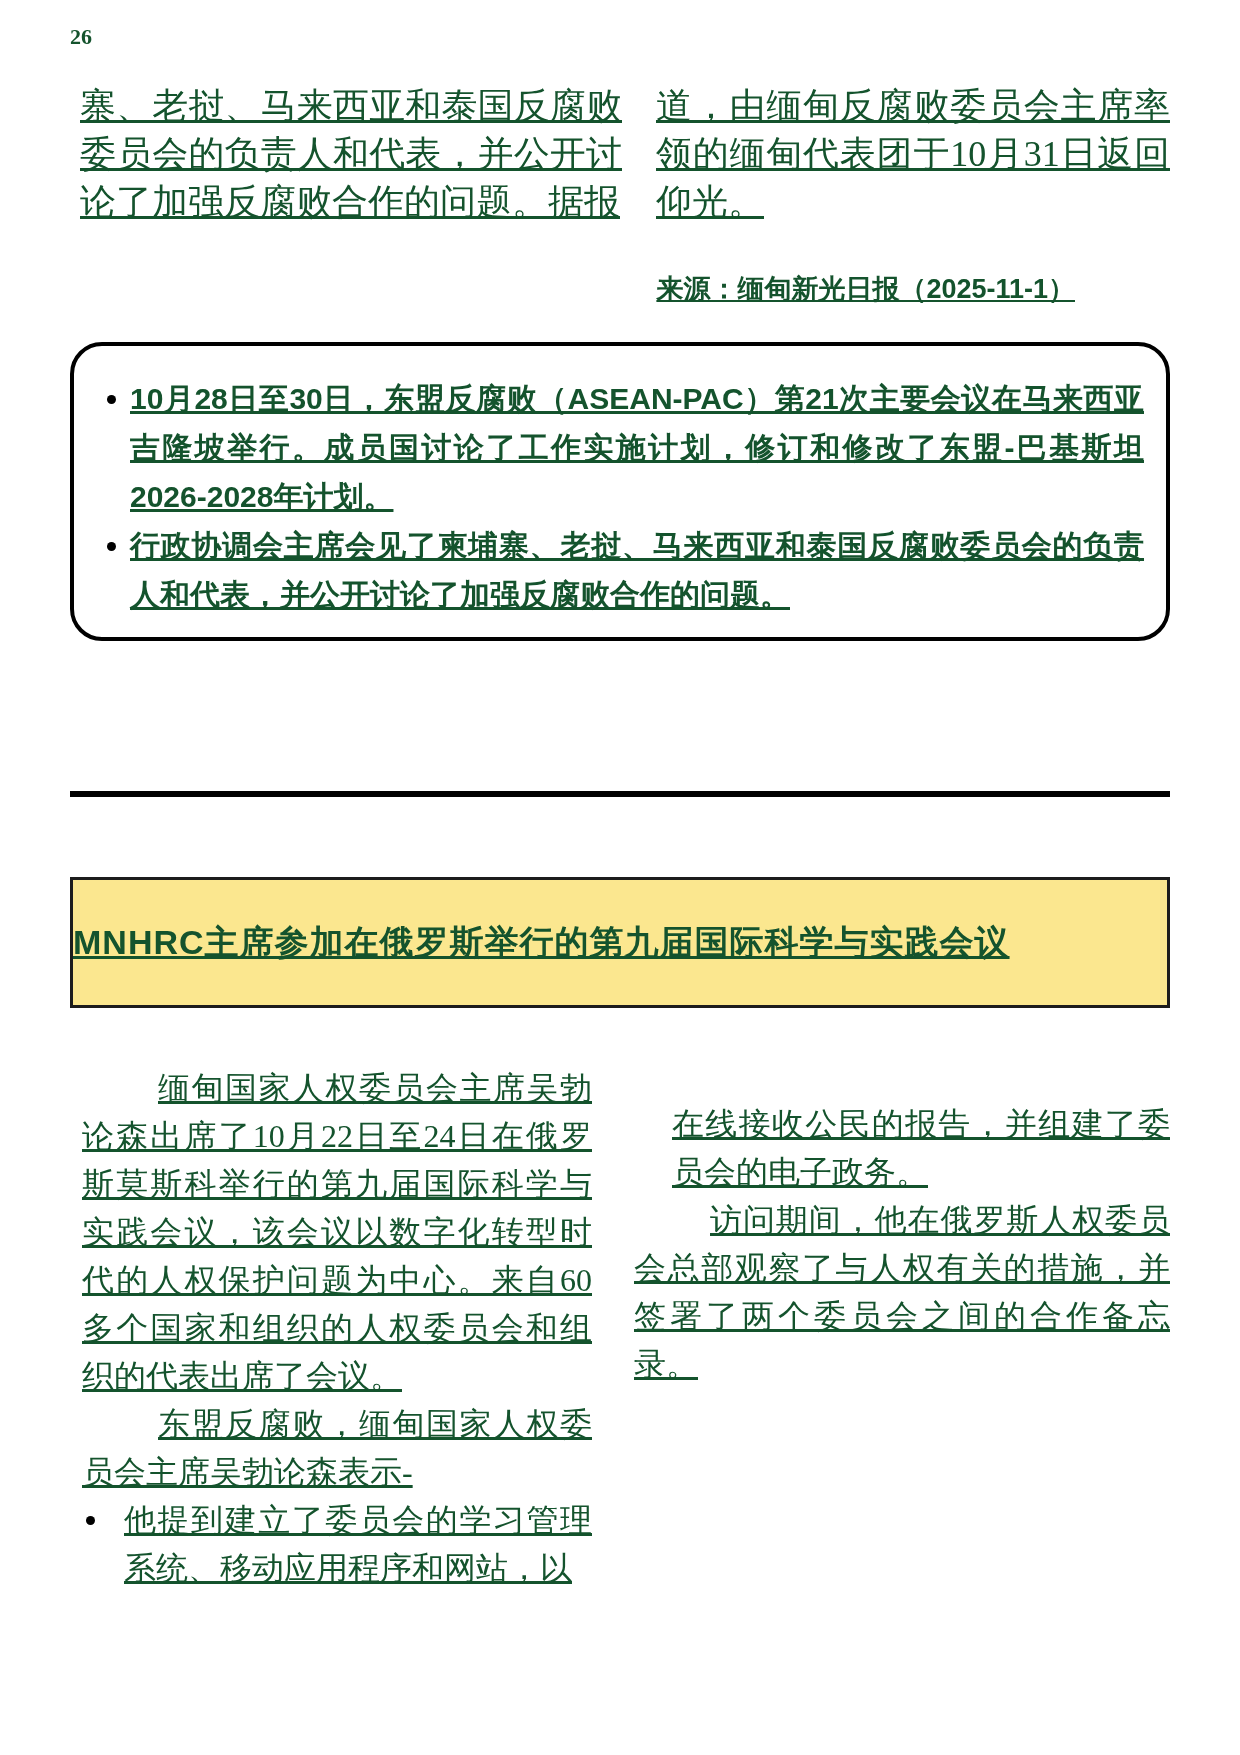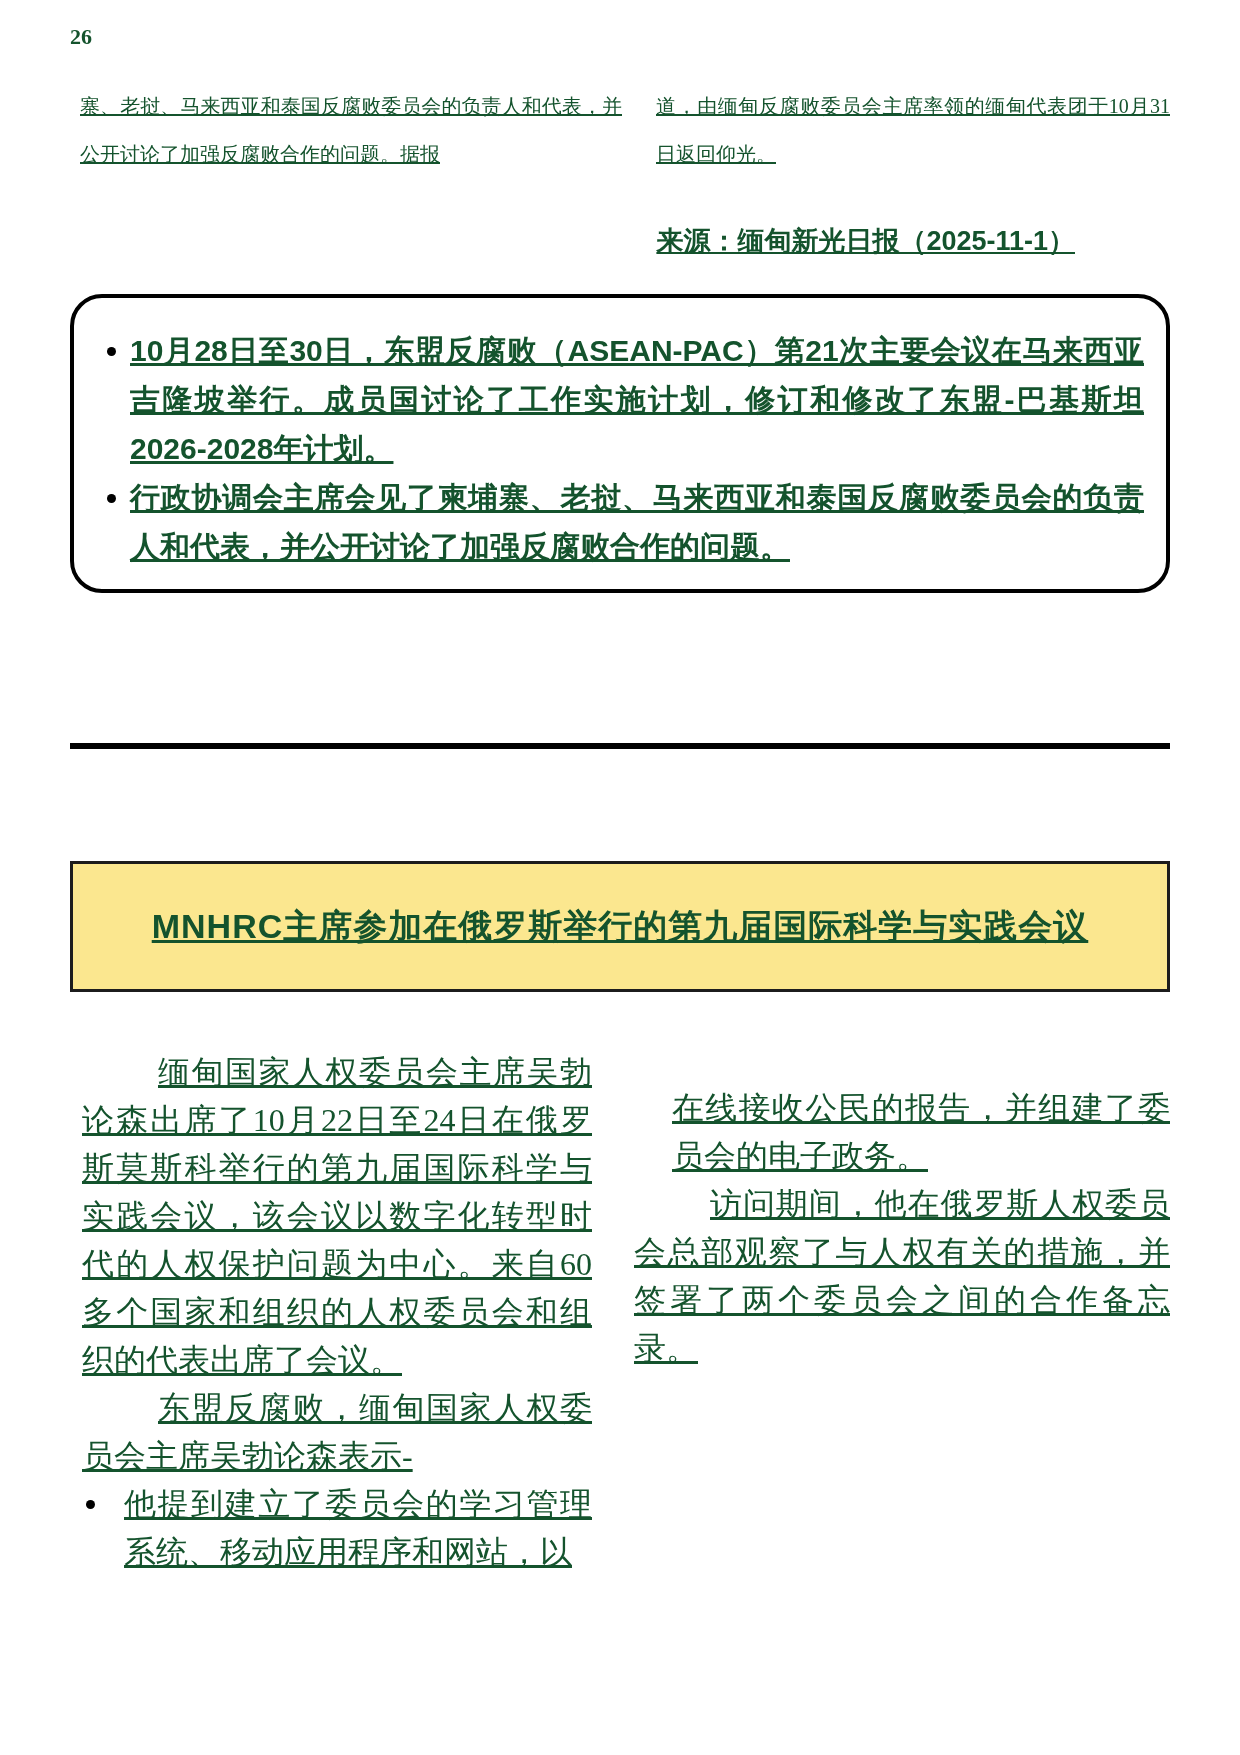--- a/index.html
+++ b/index.html
@@ -25,21 +25,21 @@
   .content { padding: 0 70px; }
 
   
   .top-cols {
     margin-top: 82px;
     display: flex;
     justify-content: space-between;
   }
   .tcol {
     box-sizing: border-box;
-    font-size: 20px;
+    font-size: 36px;
     line-height: 48px;
     text-align: justify;
     text-justify: inter-ideograph;
   }
   .tcol-left  { width: 552px; padding-left: 10px; }
   .tcol-right { width: 524px; padding-left: 10px; }
 
   .source-line {
     margin-top: 46px;
     text-align: right;
@@ -80,28 +80,27 @@
   .sb-text { flex: 1; }
 
   .divider {
     margin-top: 150px;
     height: 6px;
     background: #000000;
   }
 
   
   .title-box {
-    margin-top: 112px;
+    margin-top: 80px;
     height: 131px;
     box-sizing: border-box;
     border: 3px solid #1c1c1c;
     background: #FBE78F;
     display: flex;
     align-items: center;
-    justify-content: center;
   }
   .title-box .title-text {
     font-family: "Liberation Sans", "DejaVu Sans", sans-serif;
     font-weight: bold;
     font-size: 34px;
     letter-spacing: 1px;
     text-align: center;
   }
 
   

